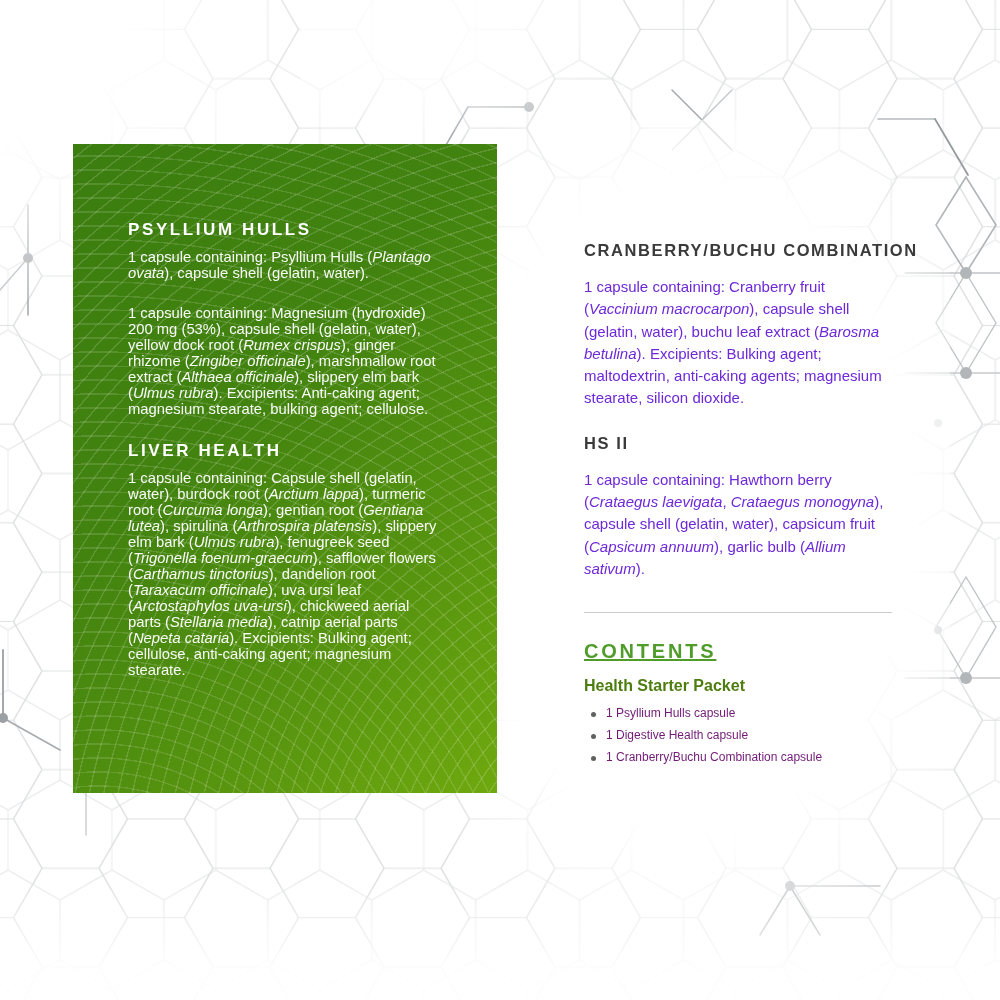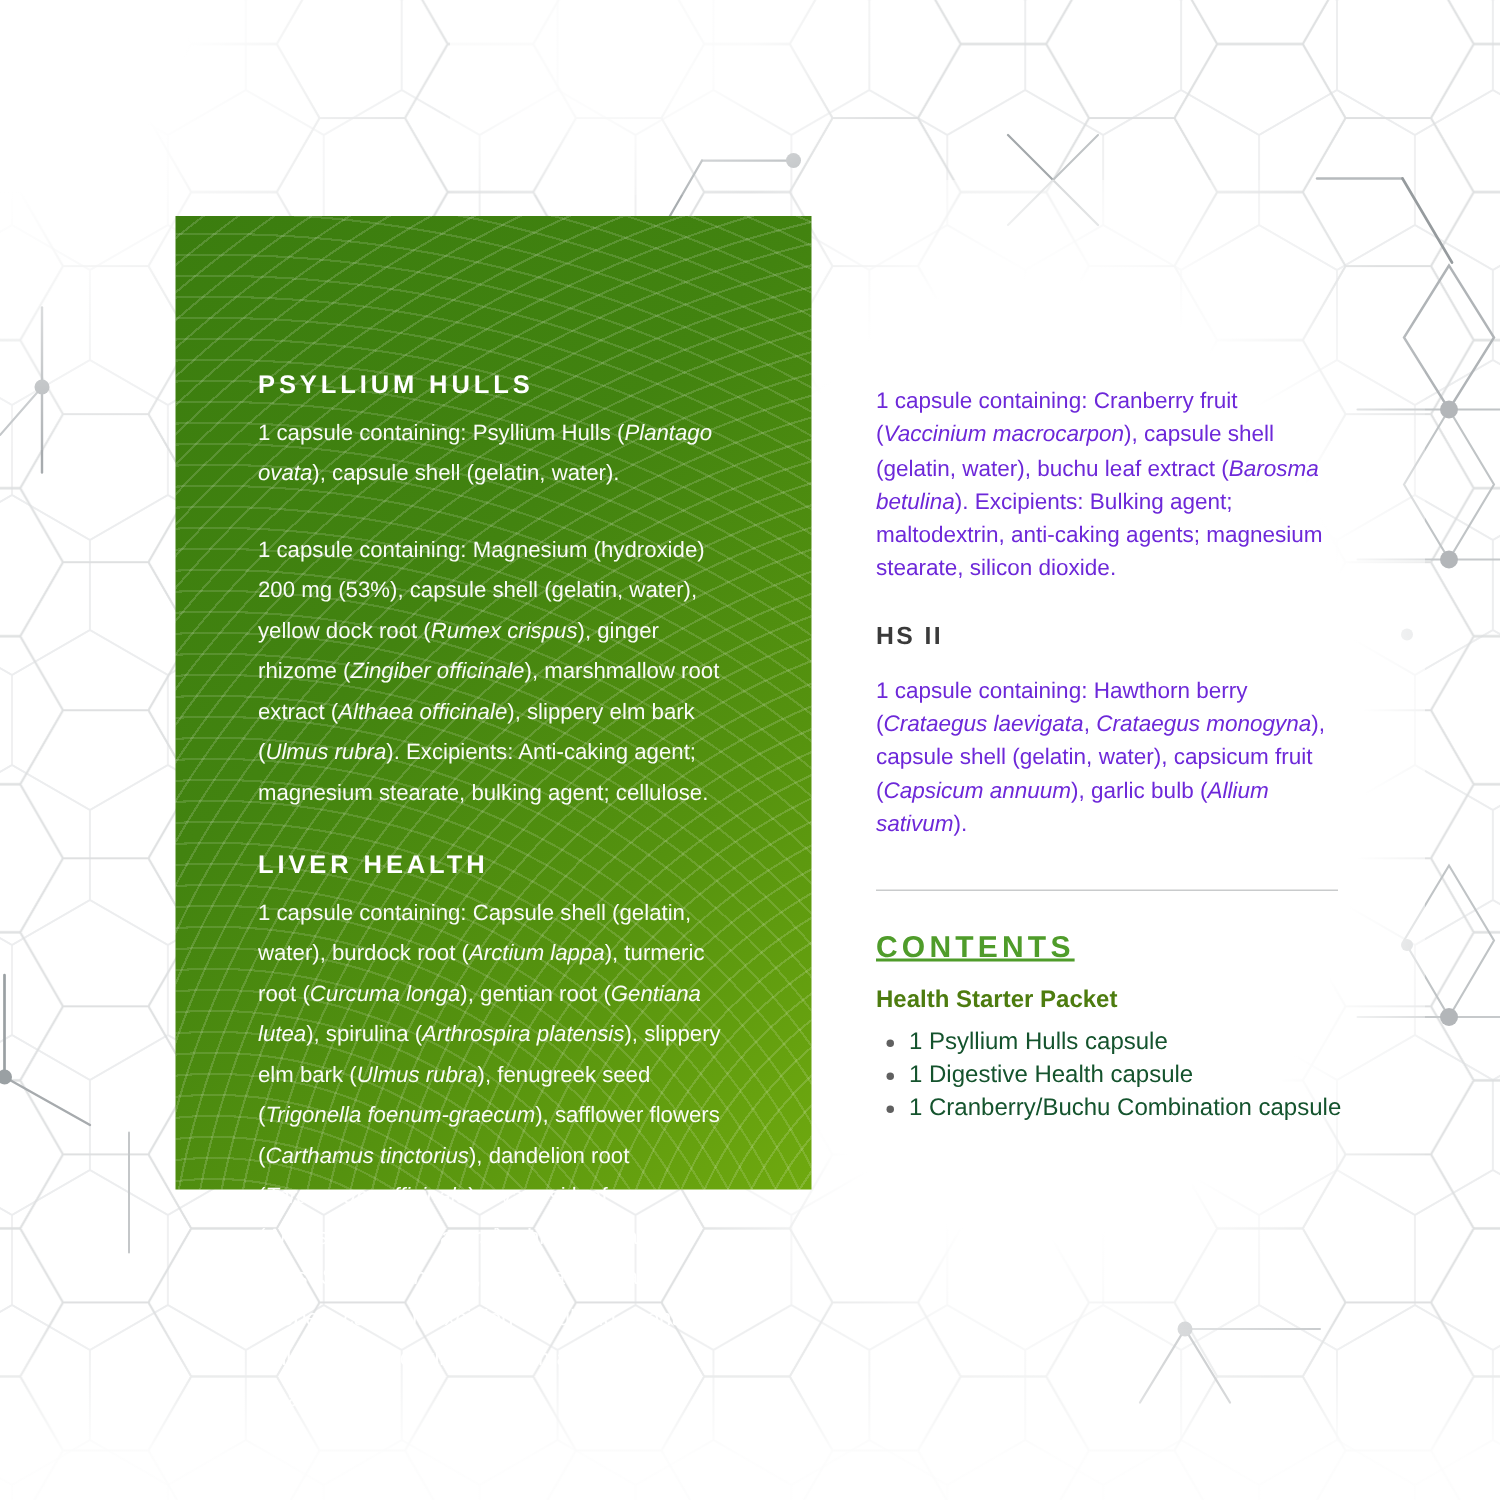--- a/index.html
+++ b/index.html
@@ -16,52 +16,51 @@
   .fade-topleft{left:0;top:0;width:300px;height:300px;
     background:radial-gradient(circle at 0 0, #fff 30%, rgba(255,255,255,0) 75%);}
   .fade-bottom{left:0;top:880px;width:1000px;height:120px;
     background:linear-gradient(to bottom, rgba(255,255,255,0) 0%, rgba(255,255,255,.92) 75%);}
   .fade-topmid{left:300px;top:0;width:300px;height:130px;
     background:radial-gradient(ellipse at 30% 0, rgba(255,255,255,.85) 40%, rgba(255,255,255,0) 80%);}
 
   
   .green-panel{
     position:absolute;left:73px;top:144px;width:424px;height:649px;
-    box-sizing:border-box;padding:103px 54px 0 55px;
+    box-sizing:border-box;padding:76px 54px 0 55px;
     background:
       repeating-radial-gradient(circle at 143% 118%, rgba(255,255,255,0) 0 12.6px, rgba(255,255,255,.15) 12.6px 14px),
       repeating-radial-gradient(circle at 6% 129%, rgba(255,255,255,0) 0 12.6px, rgba(255,255,255,.13) 12.6px 14px),
       linear-gradient(135deg,#3b7d0f 0%, #428310 40%, #55920f 70%, #6fa90f 100%);
-    margin-left: 44px;
   }
   .gp-heading{
     font-size:17px;font-weight:bold;letter-spacing:2.6px;color:#fff;
     margin:0 0 9px 0;white-space:nowrap;
   }
   .gp-body{
-    font-size:14.8px;line-height:27px;color:rgba(255,255,255,.97);
+    font-size:14.8px;line-height:16px;color:rgba(255,255,255,.97);
     margin:0 0 24px 0;
   }
 
   
   .right-col{position:absolute;left:584px;top:241px;width:312px;}
   .rc-heading{
     font-size:16.5px;font-weight:bold;letter-spacing:1.6px;color:#3a3a3a;
     margin:0 0 9px 0;white-space:nowrap;
   }
   .rc-body{font-size:15px;line-height:22.3px;color:#6d28d9;margin:16px 0 24px 0;}
   .divider{height:1px;width:308px;background:#c9cbcc;margin:32px 0 28px 0;}
   .contents-heading{
     font-size:20px;line-height:20px;font-weight:bold;letter-spacing:2.8px;
     color:#4f9c2a;margin:0 0 15px 0;text-decoration:underline;
   }
   .contents-sub{font-size:16px;line-height:20px;font-weight:bold;color:#4d7c0f;margin:0 0 7px 0;}
   ul.contents{list-style:none;margin:0;padding:0;}
   ul.contents li{
-    position:relative;font-size:16px;color:#14532d;line-height:21.8px;padding-left:22px;
+    position:relative;font-size:12px;color:#701a75;line-height:21.8px;padding-left:22px;
   }
   ul.contents li::before{
     content:"";position:absolute;left:7px;top:9px;width:5px;height:5px;border-radius:50%;background:#606060;
   }
   i{font-style:italic;}
 </style>
 </head>
 <body>
 
 <div class="page">
@@ -142,20 +141,21 @@
       <p class="gp-body">1 capsule containing: Magnesium (hydroxide) 200 mg (53%), capsule shell (gelatin, water), yellow dock root (<i>Rumex crispus</i>), ginger rhizome (<i>Zingiber officinale</i>), marshmallow root extract (<i>Althaea officinale</i>), slippery elm bark (<i>Ulmus rubra</i>). Excipients: Anti-caking agent; magnesium stearate, bulking agent; cellulose.</p>
     </div>
     <div>
       <h2 class="gp-heading">LIVER HEALTH</h2>
       <p class="gp-body">1 capsule containing: Capsule shell (gelatin, water), burdock root (<i>Arctium lappa</i>), turmeric root (<i>Curcuma longa</i>), gentian root (<i>Gentiana lutea</i>), spirulina (<i>Arthrospira platensis</i>), slippery elm bark (<i>Ulmus rubra</i>), fenugreek seed (<i>Trigonella foenum-graecum</i>), safflower flowers (<i>Carthamus tinctorius</i>), dandelion root (<i>Taraxacum officinale</i>), uva ursi leaf (<i>Arctostaphylos uva-ursi</i>), chickweed aerial parts (<i>Stellaria media</i>), catnip aerial parts (<i>Nepeta cataria</i>). Excipients: Bulking agent; cellulose, anti-caking agent; magnesium stearate.</p>
     </div>
   </div>
 
   <div class="right-col">
     <div>
+      <h2 class="rc-heading">CRANBERRY/BUCHU COMBINATION</h2>
       <p class="rc-body">1 capsule containing: Cranberry fruit (<i>Vaccinium macrocarpon</i>), capsule shell (gelatin, water), buchu leaf extract (<i>Barosma betulina</i>). Excipients: Bulking agent; maltodextrin, anti-caking agents; magnesium stearate, silicon dioxide.</p>
     </div>
     <div>
       <h2 class="rc-heading">HS II</h2>
       <p class="rc-body">1 capsule containing: Hawthorn berry (<i>Crataegus laevigata</i>, <i>Crataegus monogyna</i>), capsule shell (gelatin, water), capsicum fruit (<i>Capsicum annuum</i>), garlic bulb (<i>Allium sativum</i>).</p>
     </div>
 
     <div class="divider"></div>
 
     <div>

